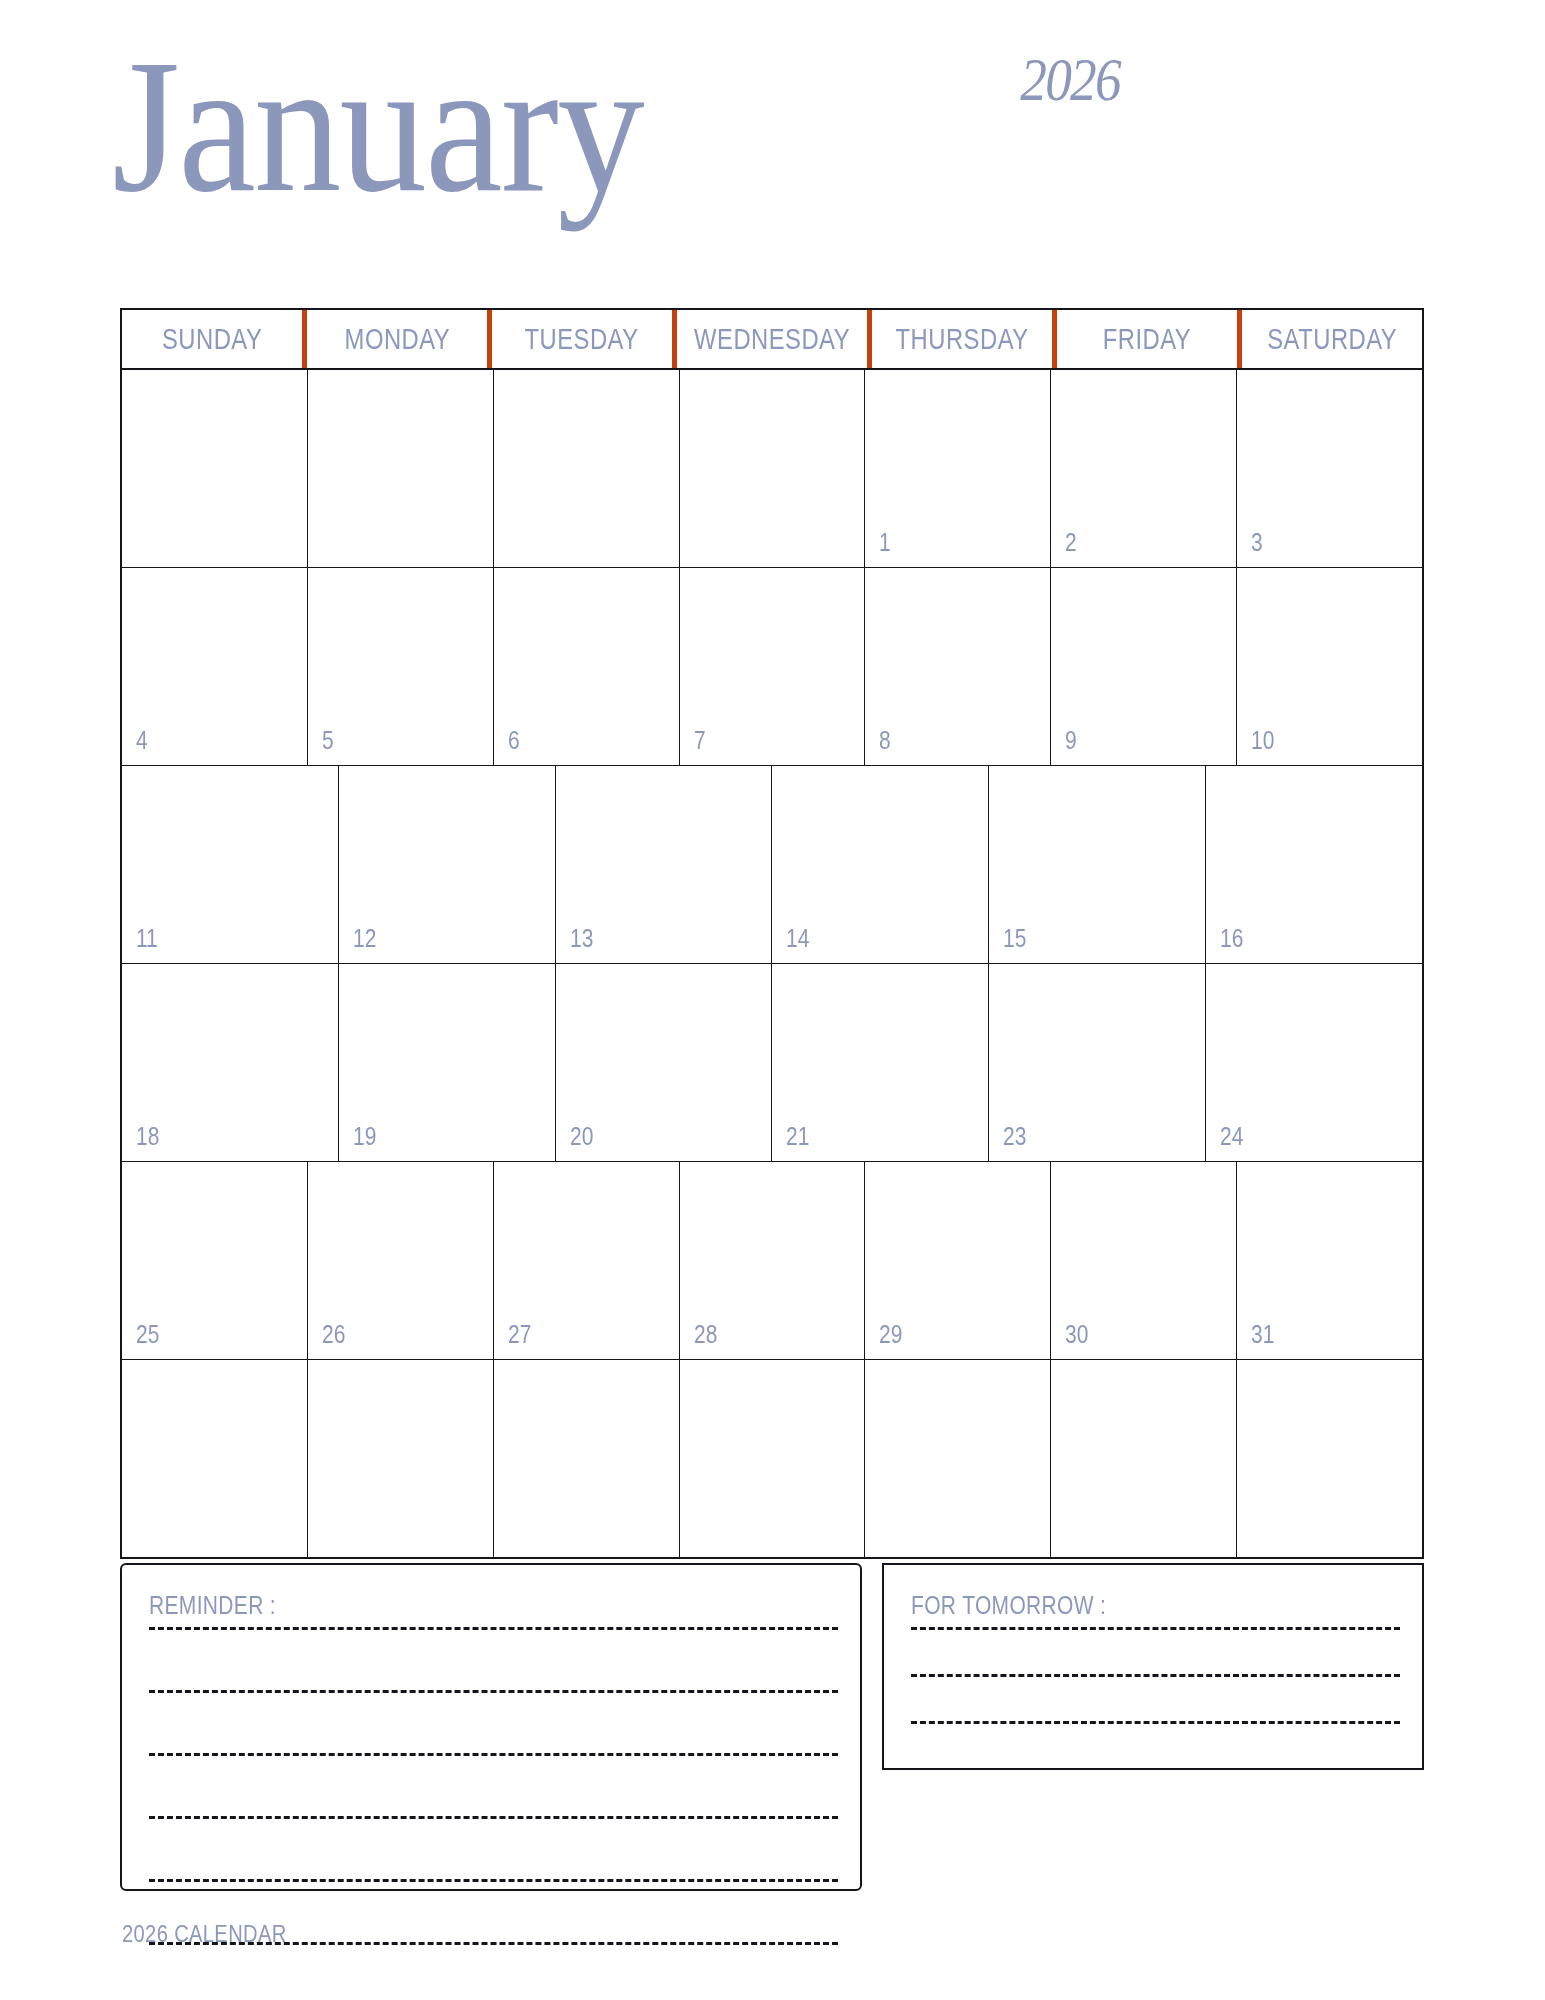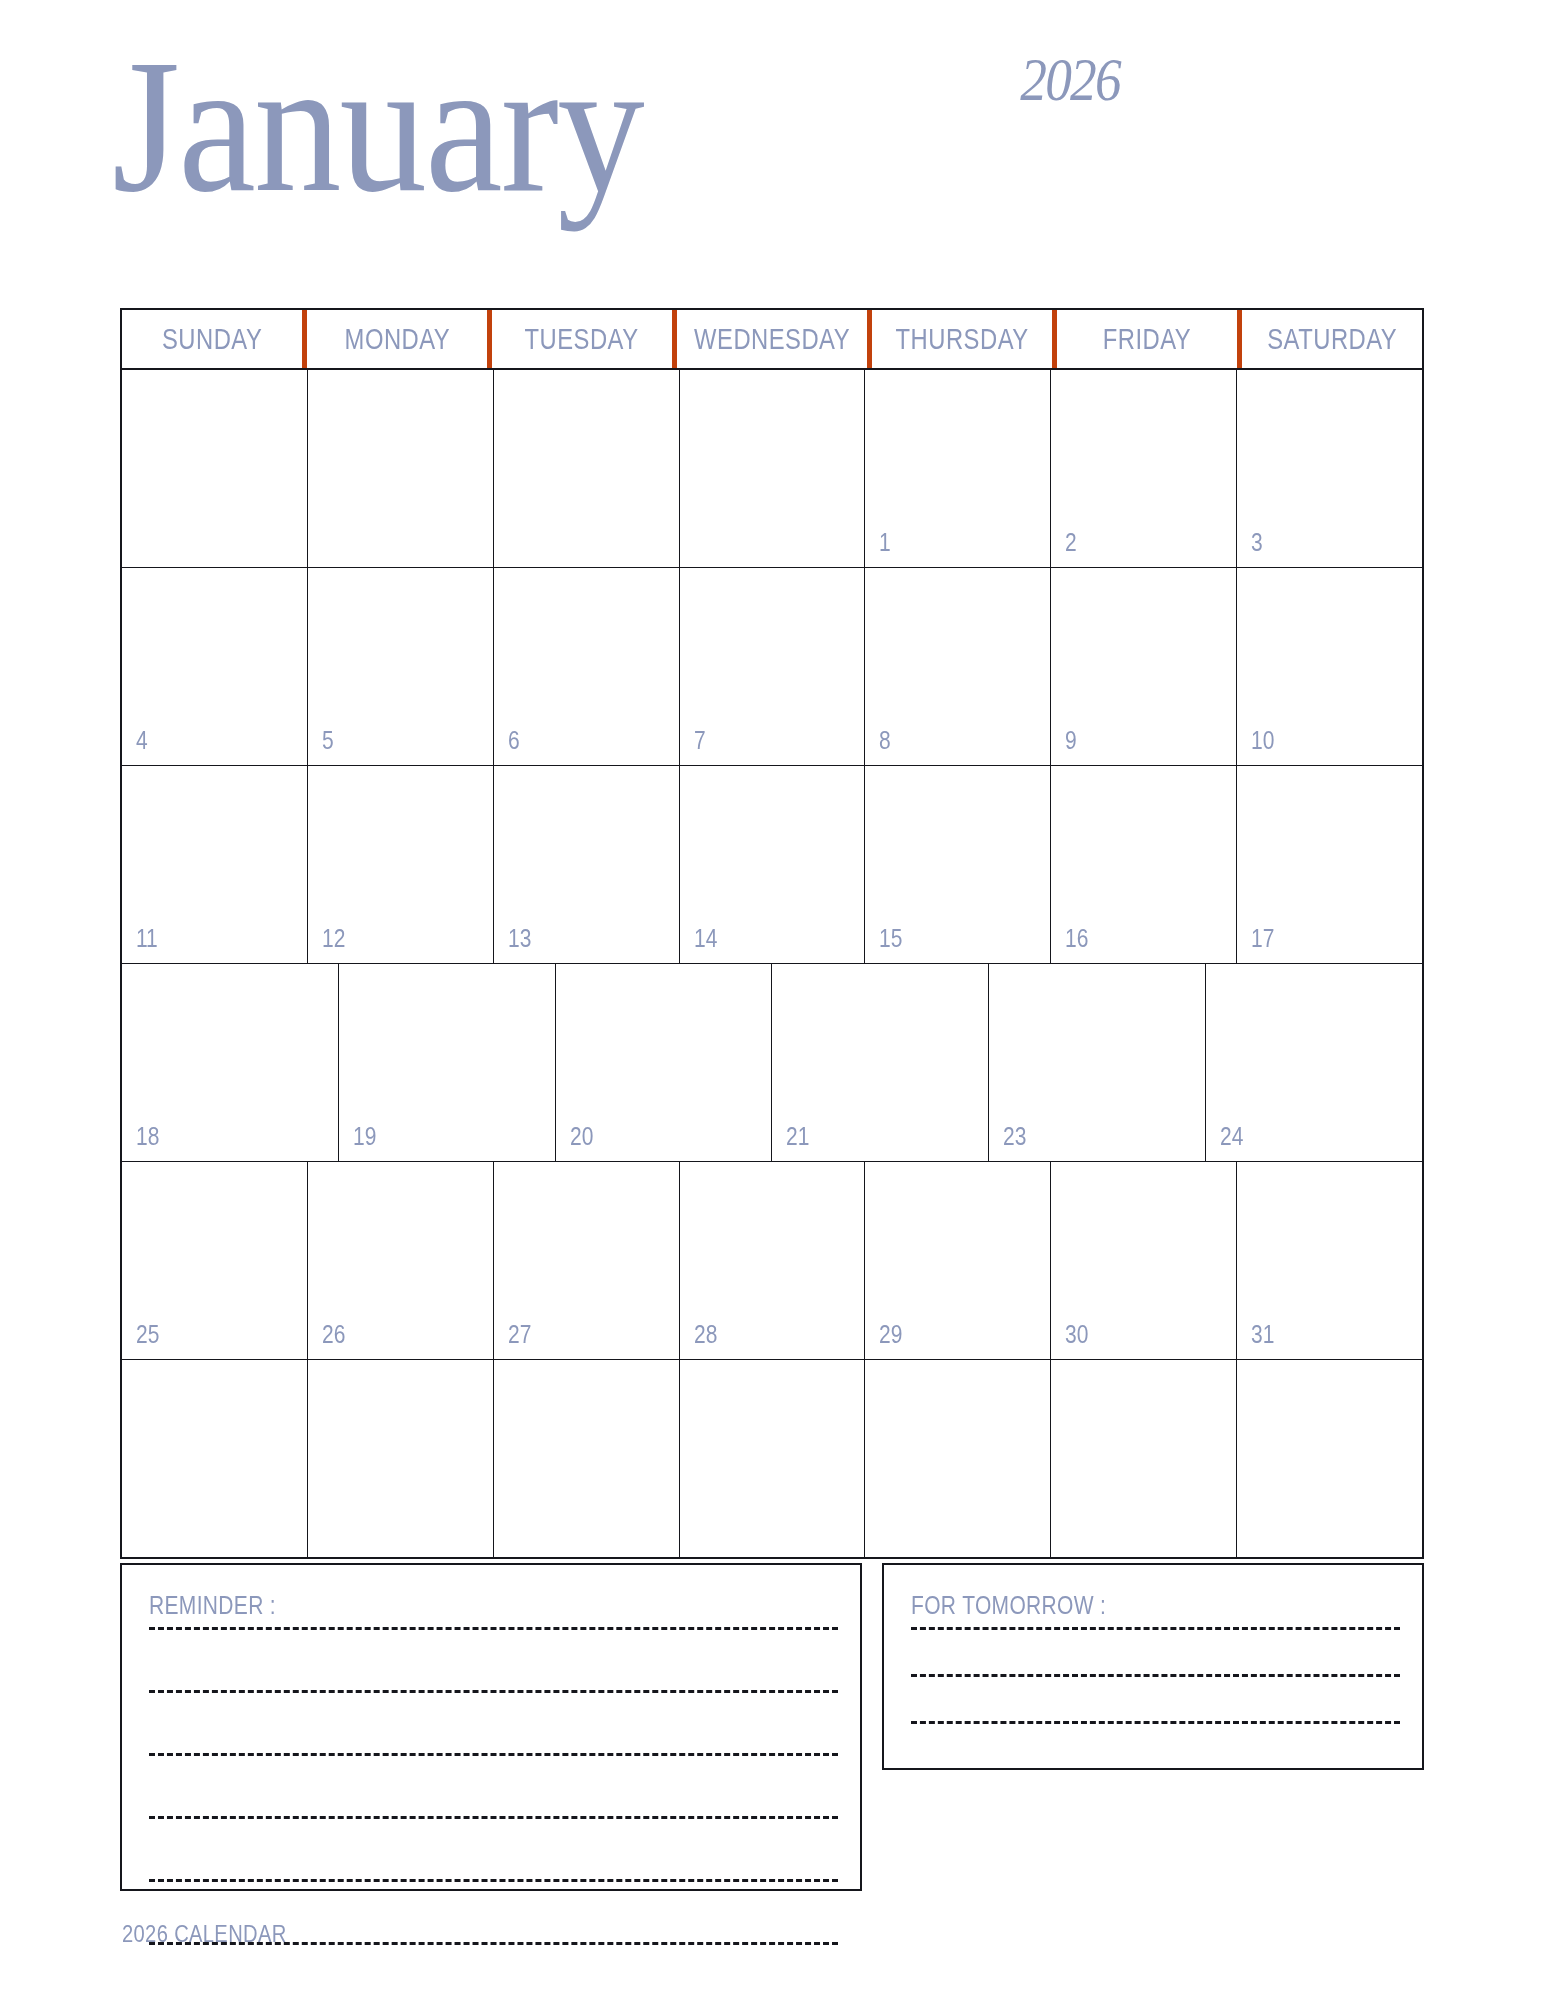--- a/index.html
+++ b/index.html
@@ -118,20 +118,21 @@
     position: absolute;
     border: 2px solid #15161c;
     box-sizing: border-box;
     background: #ffffff;
   }
   .note-reminder {
     left: 120px;
     top: 1563px;
     width: 742px;
     height: 328px;
+    border-radius: 6px;
   }
   .note-tomorrow {
     left: 882px;
     top: 1563px;
     width: 542px;
     height: 207px;
   }
   .note-label {
     position: absolute;
     left: 27px;
@@ -266,23 +267,20 @@
       </div>
     <div class="day-cell">
         <span class="day-number">14</span>
       </div>
     <div class="day-cell">
         <span class="day-number">15</span>
       </div>
     <div class="day-cell">
         <span class="day-number">16</span>
       </div>
-    <div class="day-cell">
-        <span class="day-number">17</span>
-      </div>
   </div>
 
   <div class="week-row">
     <div class="day-cell">
         <span class="day-number">18</span>
       </div>
     <div class="day-cell">
         <span class="day-number">19</span>
       </div>
     <div class="day-cell">

